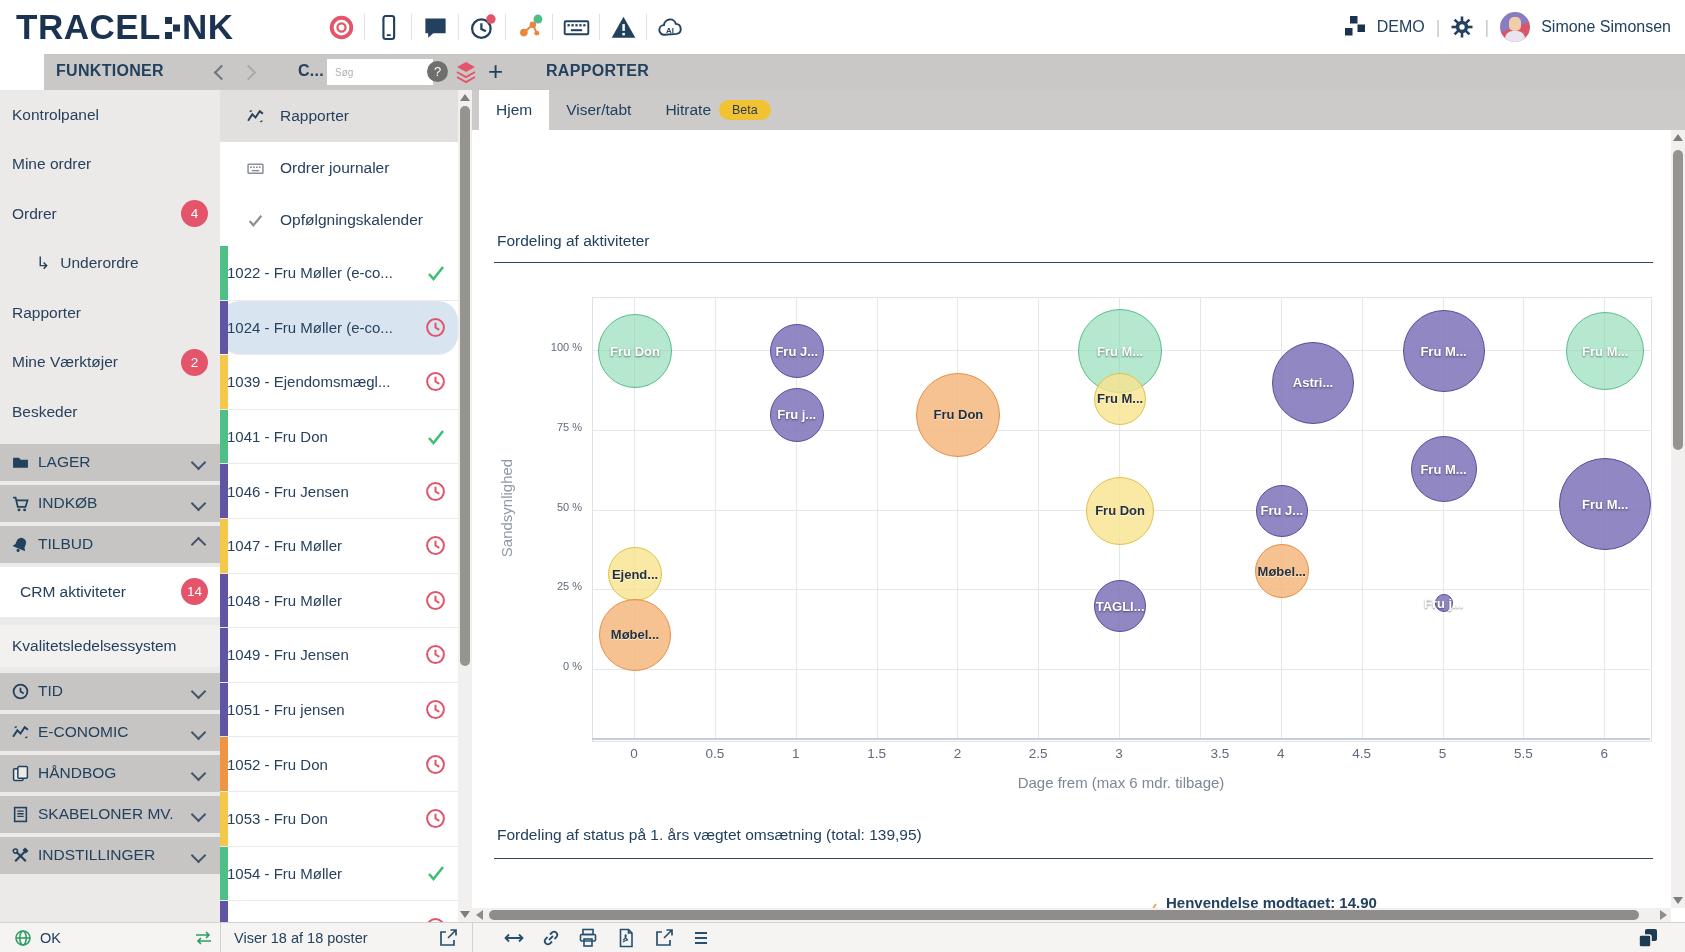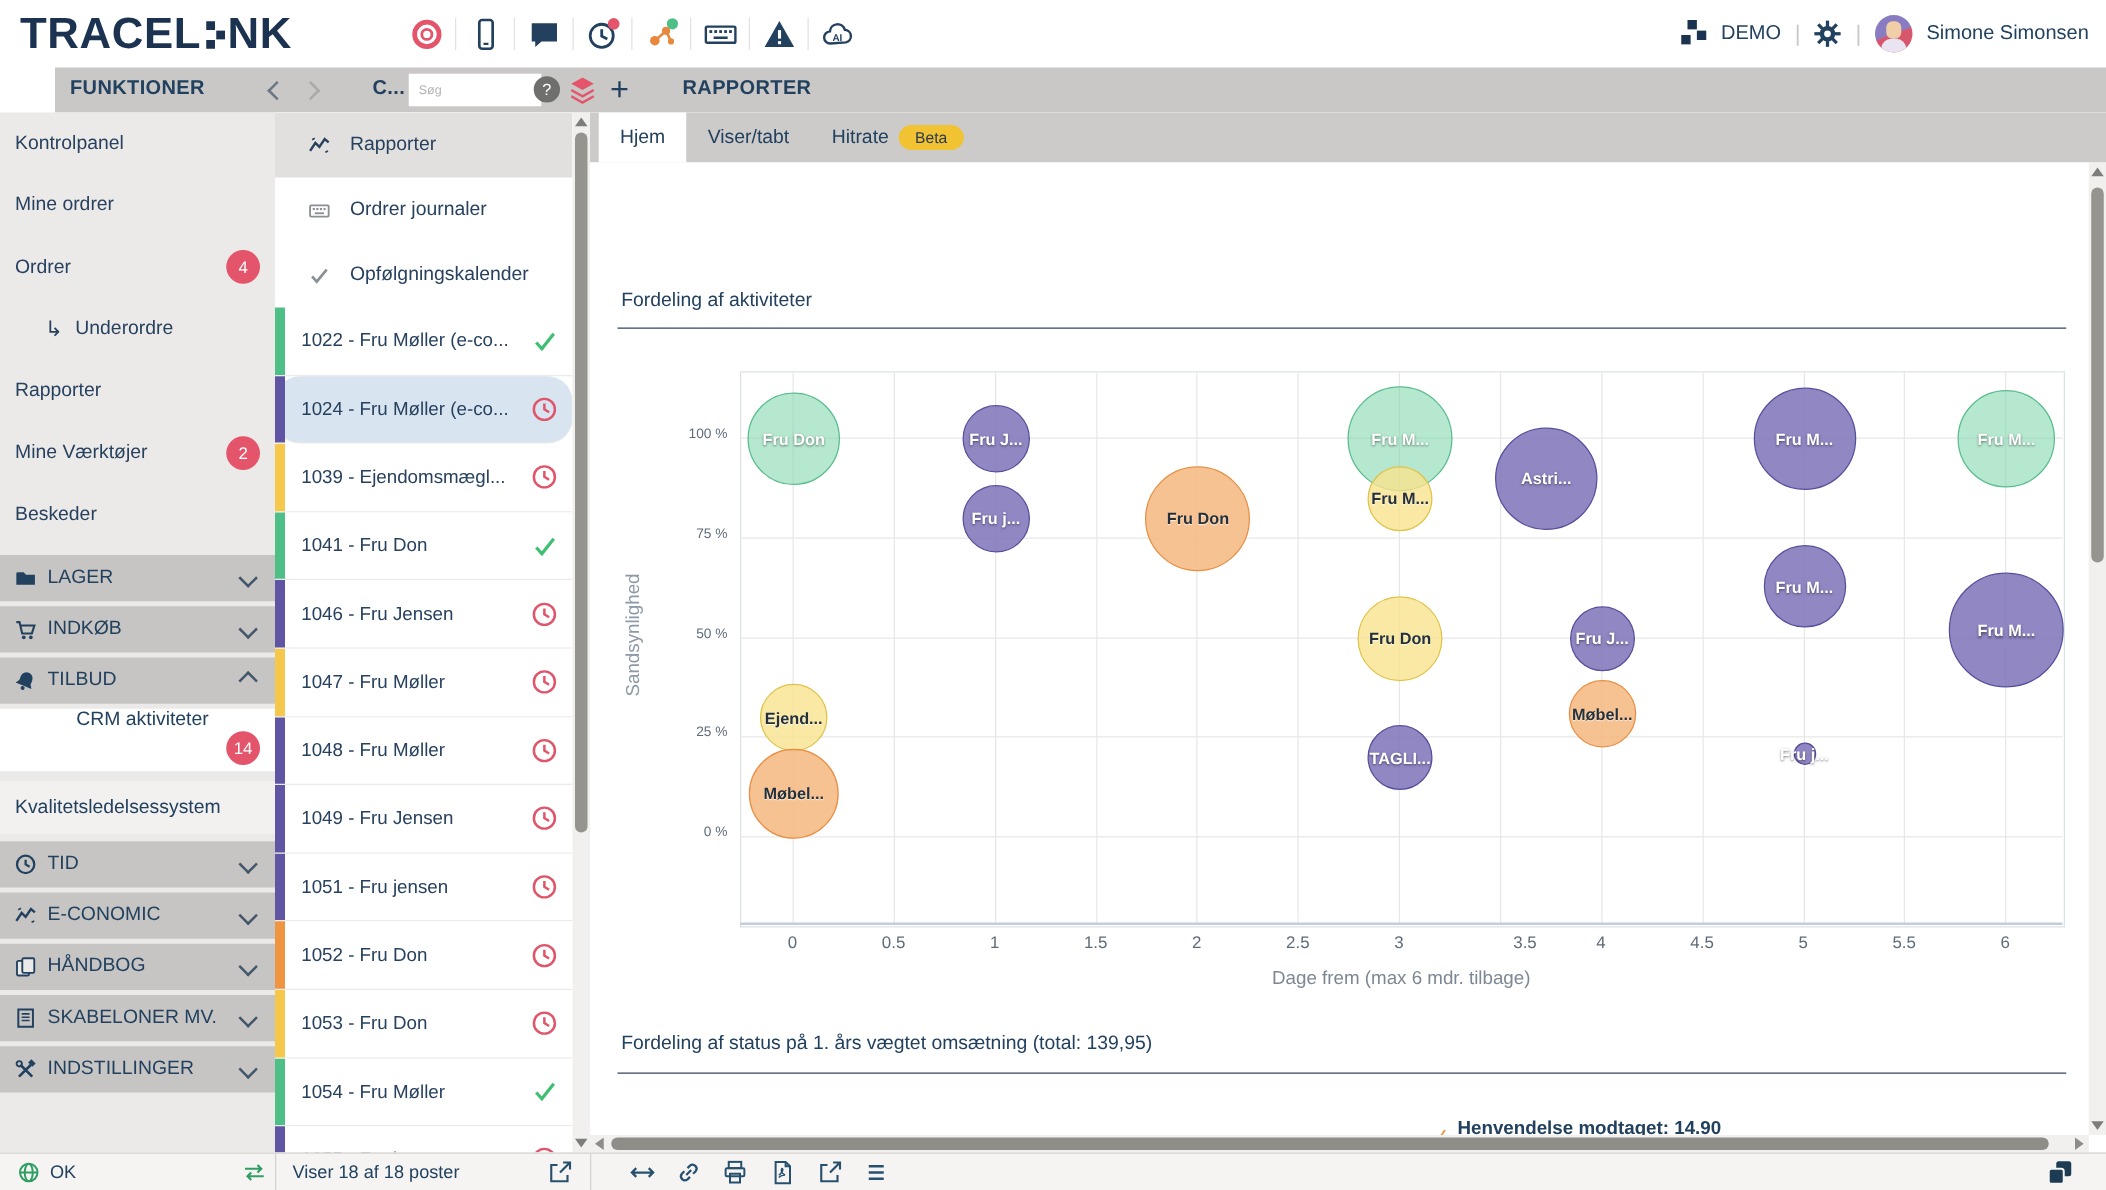--- a/index.html
+++ b/index.html
@@ -39,33 +39,33 @@
 
   
   .sidebar{position:absolute;left:0;top:90px;width:220px;bottom:30px;background:#eceae8;font-size:15.5px;}
   .sb-item{height:49.5px;display:flex;align-items:center;padding:0 12px;position:relative;color:#27415f;}
   .sb-item.sub{padding-left:36px;}
   .subarrow{margin-right:10px;font-size:17px;color:#27415f;}
   .sb-section{height:37px;margin-bottom:4px;background:#c7c5c3;display:flex;align-items:center;padding:0 12px;color:#22415f;}
   .sb-section .sb-ic{width:26px;color:#22415f;}
   .sb-section .chev{margin-left:auto;margin-right:4px;border-color:#44566b;}
   .sb-gap{height:7px;}
-  .sb-sel{height:50px;background:#fff;display:flex;align-items:center;padding:0 12px 0 20px;margin-bottom:8px;position:relative;flex-direction:column;}
+  .sb-sel{height:50px;background:#fff;display:flex;align-items:center;padding:0 12px 0 20px;margin-bottom:8px;position:relative;}
   .sb-muted{height:42px;background:#f3f1ef;display:flex;align-items:center;padding:0 12px;margin-bottom:6px;}
   .badge{margin-left:auto;min-width:27px;height:27px;border-radius:14px;background:#e4556b;color:#fff;font-size:13.5px;display:flex;align-items:center;justify-content:center;padding:0 6px;box-sizing:border-box;}
 
   
   .listpanel{position:absolute;left:220px;top:90px;width:238px;bottom:30px;background:#fff;overflow:hidden;}
   .lp-menu{height:52px;display:flex;align-items:center;padding-left:24px;gap:14px;font-size:15.5px;color:#27415f;}
   .lp-menu.sel{background:#e2e0de;}
   .lp-menu .mi{width:22px;display:flex;justify-content:center;}
   .mi.gray{color:#8a8f96;} .mi.navy{color:#27415f;}
   .rec{height:53.6px;position:relative;display:flex;align-items:center;border-bottom:1px solid #eceae8;font-size:15px;color:#27415f;background:#fff;}
   .rec .bar{position:absolute;left:0;top:0;bottom:0;width:8px;}
-  .rec .rlabel{margin-left:21px;white-space:nowrap;overflow:hidden;max-width:178px;}
+  .rec .rlabel{margin-left:7px;white-space:nowrap;overflow:hidden;max-width:178px;}
   .rec .rstat{position:absolute;right:12px;display:flex;}
   .rec.sel{background:#d8e5f0;border-radius:20px;}
   .bar.green{background:#4ec087;} .bar.purple{background:#5f55a2;} .bar.yellow{background:#f5c84b;} .bar.orange{background:#ef9440;}
   .lscroll{position:absolute;left:458px;top:90px;width:14px;bottom:30px;background:#f1f0ef;}
   .lthumb{position:absolute;left:2px;top:16px;width:10px;height:560px;background:#96948f;border-radius:5px;}
   .tri-up{width:0;height:0;border-left:5px solid transparent;border-right:5px solid transparent;border-bottom:7px solid #7d7d7b;position:absolute;left:2px;top:4px;}
   .tri-dn{width:0;height:0;border-left:5px solid transparent;border-right:5px solid transparent;border-top:7px solid #7d7d7b;position:absolute;left:2px;bottom:4px;}
 
   
   .main{position:absolute;left:472px;top:90px;right:0;bottom:30px;background:#fff;}
@@ -638,21 +638,21 @@
           </div>
           <div class="bub orange" data-interactable="true" style="left:127px;top:468.91px;width:70px;height:70px">
             <span data-interactable="false">Møbel...</span>
           </div>
           <div class="bub green" data-interactable="true" style="left:606.0999999999999px;top:179px;width:82px;height:82px">
             <span data-interactable="false">Fru M...</span>
           </div>
           <div class="bub yellow" data-interactable="true" style="left:622.0999999999999px;top:242.85000000000002px;width:50px;height:50px">
             <span data-interactable="false">Fru M...</span>
           </div>
-          <div class="bub purple" data-interactable="true" style="left:724px;top:211.89999999999998px;width:80px;height:80px">
+          <div class="bub purple" data-interactable="true" style="left:800px;top:211.89999999999998px;width:80px;height:80px">
             <span data-interactable="false">Astri...</span>
           </div>
           <div class="bub purple" data-interactable="true" style="left:930.5px;top:180px;width:80px;height:80px">
             <span data-interactable="false">Fru M...</span>
           </div>
           <div class="bub green" data-interactable="true" style="left:1094.1999999999998px;top:182px;width:76px;height:76px">
             <span data-interactable="false">Fru M...</span>
           </div>
           <div class="bub yellow" data-interactable="true" style="left:614.0999999999999px;top:346.5px;width:66px;height:66px">
             <span data-interactable="false">Fru Don</span>

